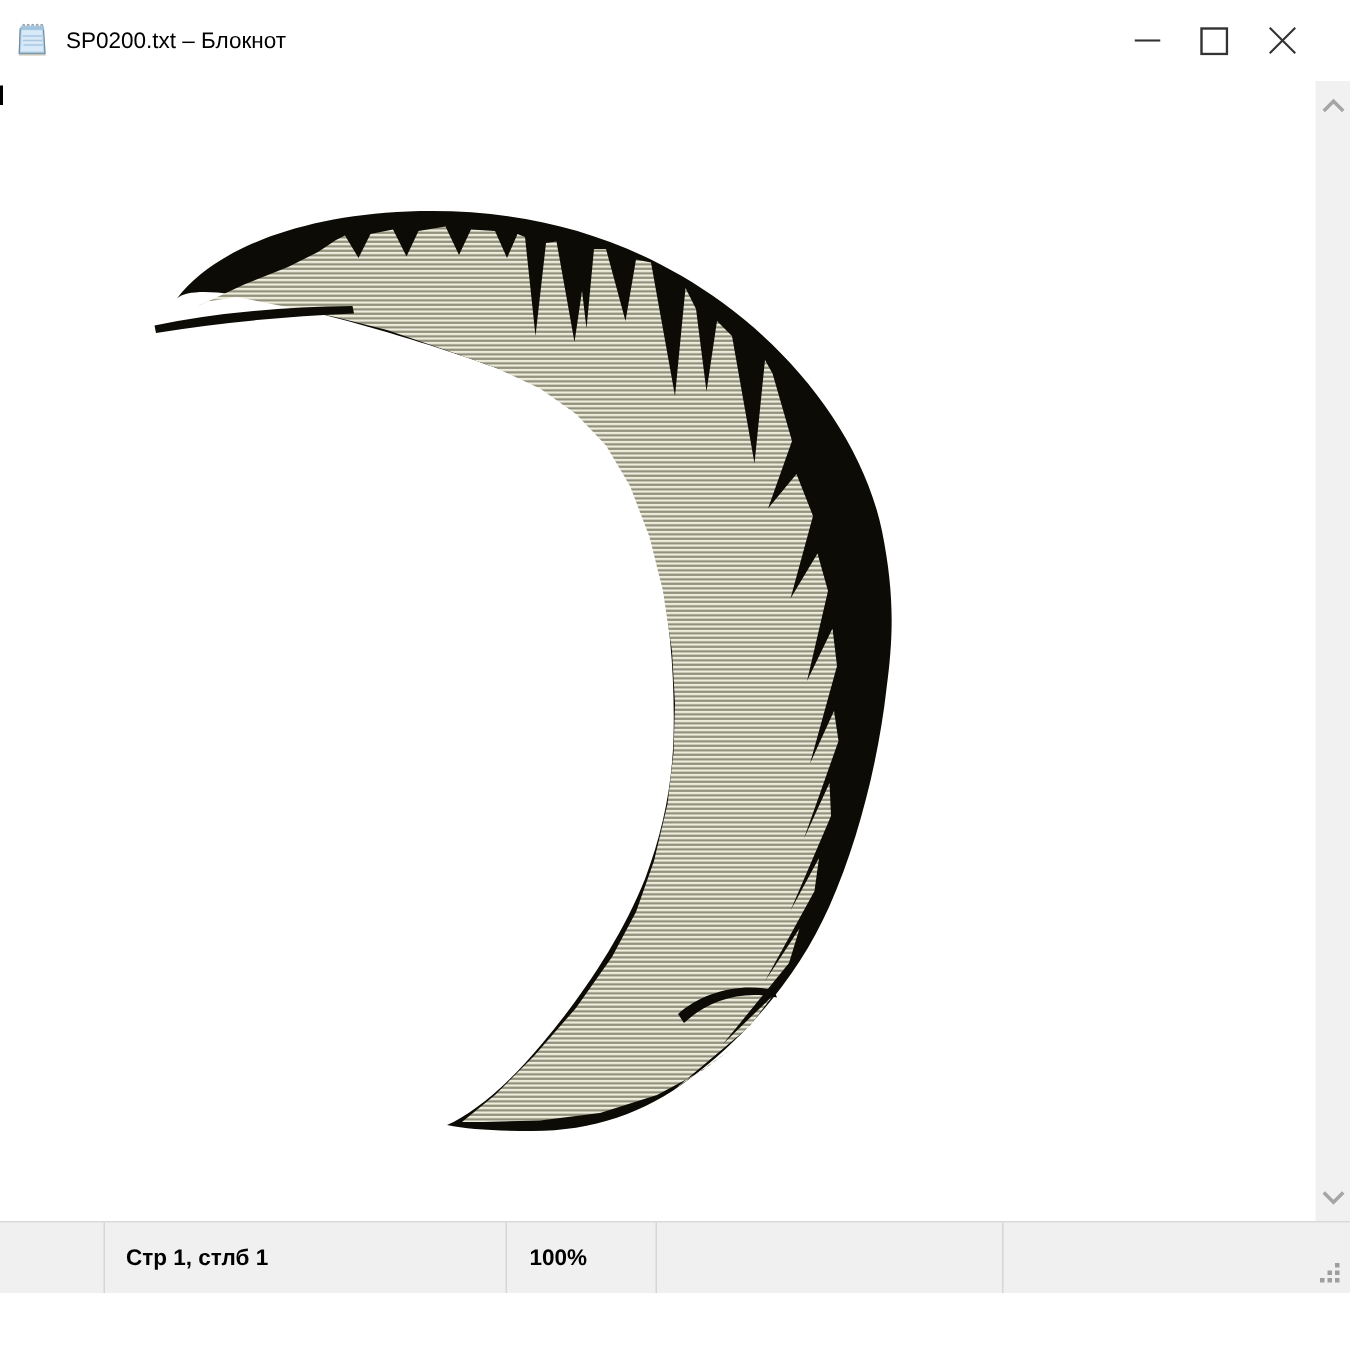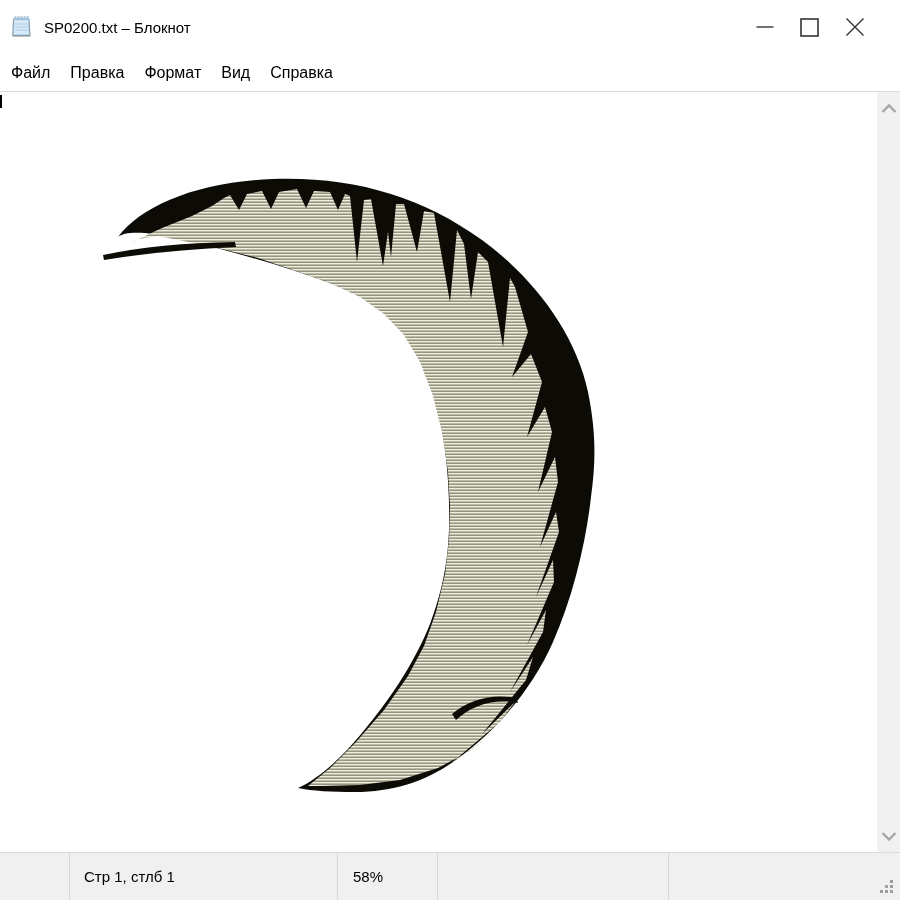--- a/index.html
+++ b/index.html
@@ -19,21 +19,21 @@
   .menu-item{font-size:16px;padding:0 10px;line-height:36px;}
   
   .editor{position:relative;height:760px;background:#ffffff;}
   .caret{position:absolute;left:0;top:3px;width:2px;height:13px;background:#000;}
   .art{position:absolute;left:0;top:0;}
   .scrollbar{position:absolute;right:0;top:0;width:23px;height:760px;background:#f1f1f1;display:flex;flex-direction:column;justify-content:space-between;align-items:center;}
   .scroll-btn{width:23px;height:24px;display:flex;align-items:center;justify-content:center;background:transparent;border:none;padding:0;margin:0;}
   .scroll-btn.up{margin-top:4px;}
   .scroll-btn.down{margin-bottom:4px;}
   
-  .statusbar{position:relative;height:47px;background:#f0f0f0;border-top:1px solid #d9d9d9;font-size:15px;}
+  .statusbar{position:relative;height:47px;background:#f0f0f0;border-top:1px solid #d9d9d9;font-size:15px;font-weight:bold;}
   .status-sep{position:absolute;top:0;bottom:0;width:1px;background:#d6d6d6;}
   .status-text{position:absolute;top:0;line-height:47px;white-space:nowrap;}
   .grip{position:absolute;right:6px;bottom:6px;}
 </style>
 </head>
 <body>
 
 <div class="window">
 
   <div class="titlebar">
@@ -58,27 +58,20 @@
         </svg>
       </button>
       <button class="win-btn">
         <svg width="20" height="20" viewBox="0 0 20 20">
           <path d="M1.5 1.5 L18.5 18.5 M18.5 1.5 L1.5 18.5" stroke="#333" stroke-width="1.4" fill="none"></path>
         </svg>
       </button>
     </div>
   </div>
 
-  <div class="menubar">
-    <span class="menu-item">Файл</span>
-    <span class="menu-item">Правка</span>
-    <span class="menu-item">Формат</span>
-    <span class="menu-item">Вид</span>
-    <span class="menu-item">Справка</span>
-  </div>
 
   <div class="editor">
     <div class="caret"></div>
 
     <svg class="art" width="877" height="760" viewBox="0 0 877 760">
       <defs>
         <pattern id="scanlines" width="6" height="3" patternUnits="userSpaceOnUse">
           <rect width="6" height="3" fill="#eeecdd"></rect>
           <rect y="1.5" width="6" height="1.4" fill="#8b8a74"></rect>
         </pattern>
@@ -149,21 +142,21 @@
     </div>
   </div>
 
   <div class="statusbar">
     <div class="status-sep" style="left:69px"></div>
     <div class="status-sep" style="left:337px"></div>
     <div class="status-sep" style="left:437px"></div>
     <div class="status-sep" style="left:668px"></div>
 
     <span class="status-text" style="left:84px">Стр 1, стлб 1</span>
-    <span class="status-text" style="left:353px">58%</span>
+    <span class="status-text" style="left:353px">100%</span>
 
     <svg class="grip" width="15" height="15" viewBox="0 0 15 15">
       <g fill="#9e9e9e">
         <rect x="11" y="1" width="3" height="3"></rect>
         <rect x="6" y="6" width="3" height="3"></rect>
         <rect x="11" y="6" width="3" height="3"></rect>
         <rect x="1" y="11" width="3" height="3"></rect>
         <rect x="6" y="11" width="3" height="3"></rect>
         <rect x="11" y="11" width="3" height="3"></rect>
       </g>

